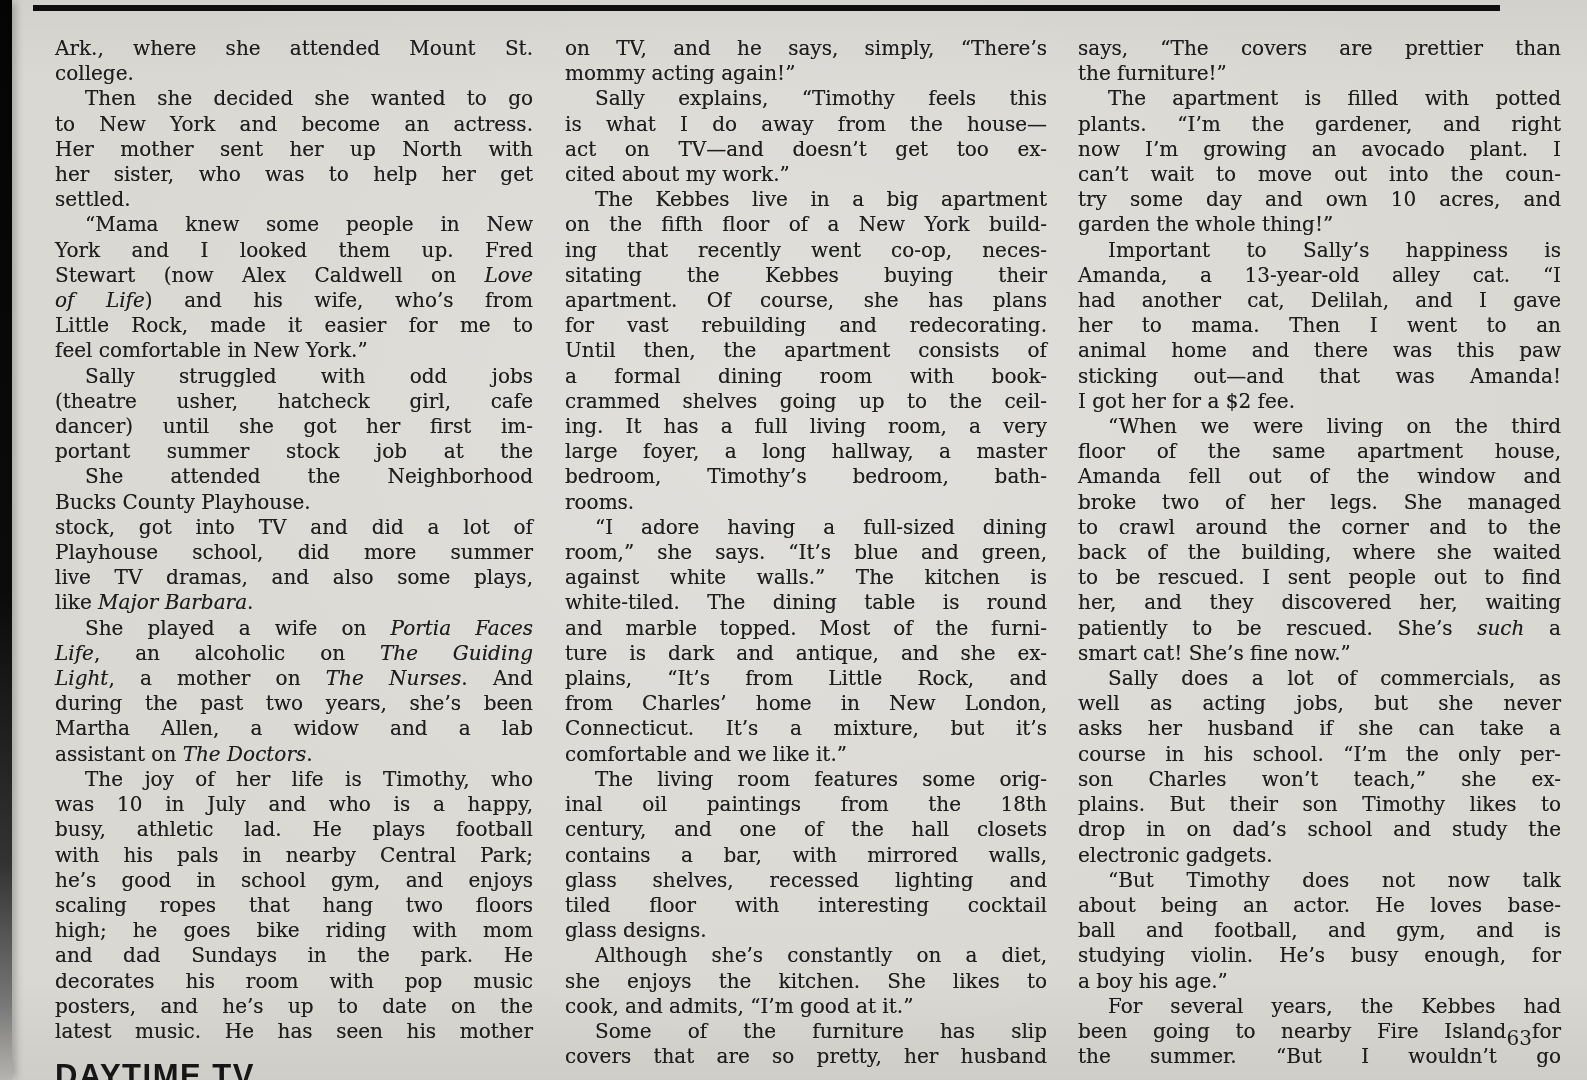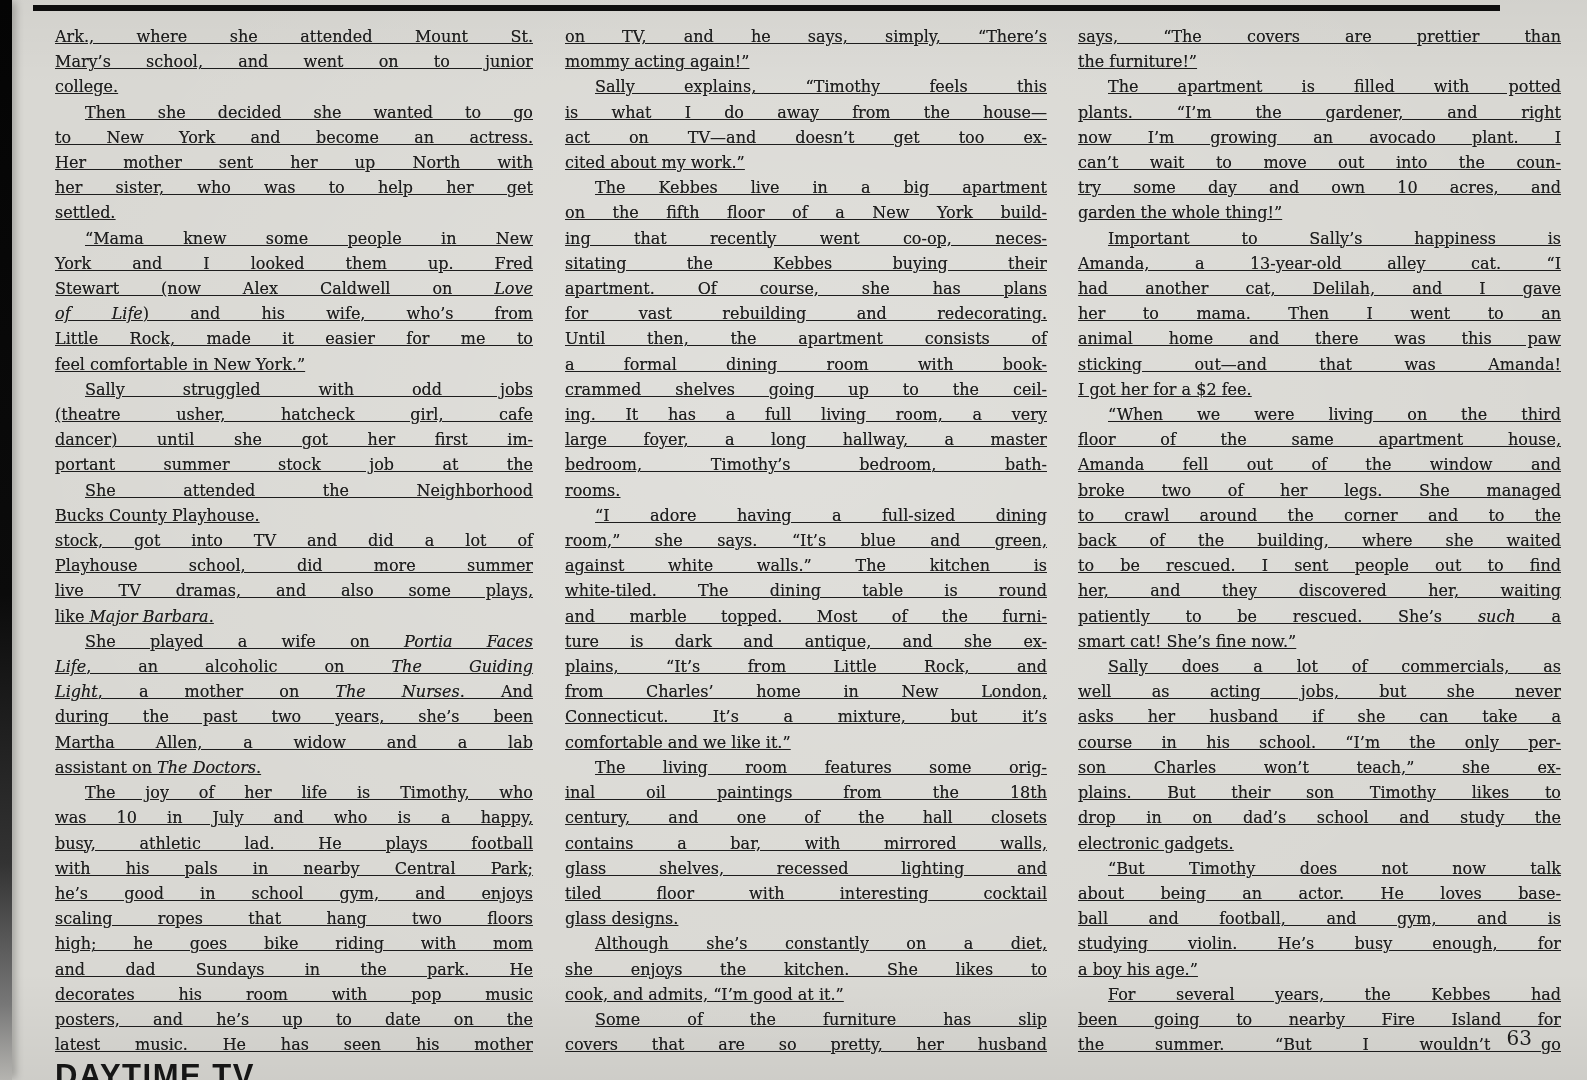--- a/index.html
+++ b/index.html
@@ -25,26 +25,25 @@
   }
   .top-rule {
     position: absolute; left: 33px; top: 5px;
     width: 1467px; height: 6px;
     background: #0e0e0e;
   }
   .columns {
     position: absolute; top: 24px; left: 0; width: 100%;
   }
   .col {
-    position: absolute; top: 0;
-    font-size: 16px;
+    position: absolute; top: 12px;
+    font-size: 20px;
     line-height: 25.2px;
     color: #1d1d1d;
     text-shadow: 0 0 0.4px rgba(20,20,20,0.55);
-    text-decoration: underline;
   }
   .col-1 { left: 55px;   width: 478px; }
   .col-2 { left: 565px;  width: 482px; }
   .col-3 { left: 1078px; width: 483px; }
   .line {
     text-align: justify;
     text-align-last: justify;
   }
   .line.para-end { text-align-last: left; }
   .line.indent { text-indent: 30px; }
@@ -66,21 +65,20 @@
 </head>
 <body>
 
 <div class="page">
   <div class="left-edge"></div>
   <div class="top-rule"></div>
 
   <div class="columns">
     <div class="col col-1" style="color: rgb(29, 29, 29);">
         <div class="line"><span>Ark., where she attended Mount St.</span></div>
-        <div class="line"><span>Mary’s school, and went on to junior</span></div>
         <div class="line para-end"><span>college.</span></div>
         <div class="line indent"><span>Then she decided she wanted to go</span></div>
         <div class="line"><span>to New York and become an actress.</span></div>
         <div class="line"><span>Her mother sent her up North with</span></div>
         <div class="line"><span>her sister, who was to help her get</span></div>
         <div class="line para-end"><span>settled.</span></div>
         <div class="line indent"><span>“Mama knew some people in New</span></div>
         <div class="line"><span>York and I looked them up. Fred</span></div>
         <div class="line"><span>Stewart (now Alex Caldwell on </span><i>Love</i></div>
         <div class="line"><i>of Life</i><span>) and his wife, who’s from</span></div>

